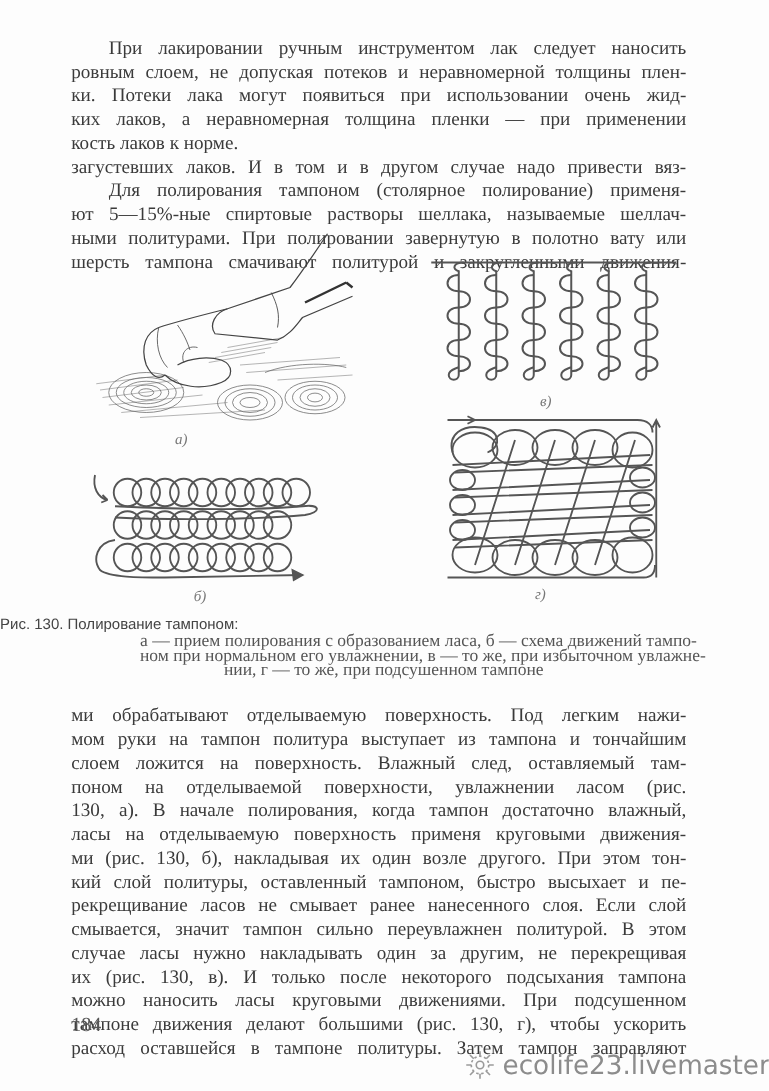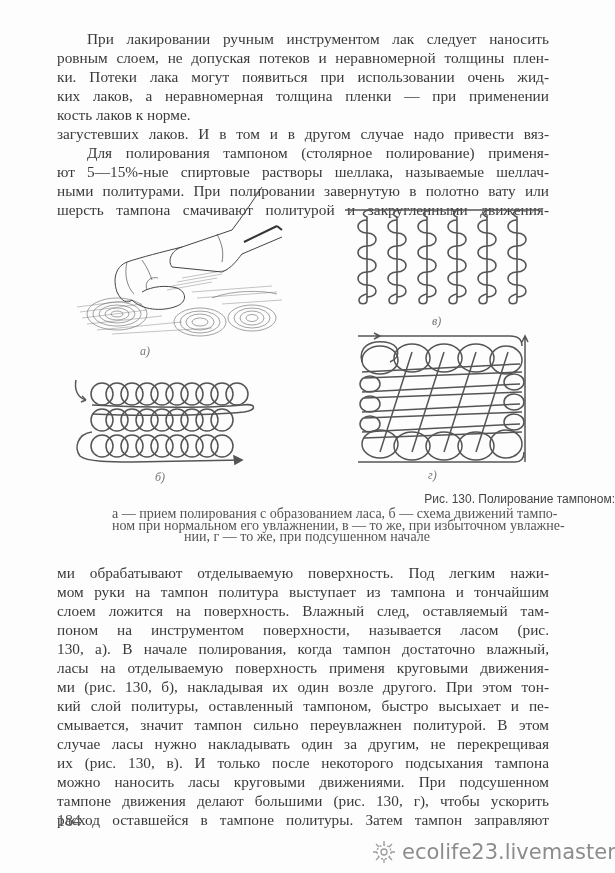--- a/index.html
+++ b/index.html
@@ -7,21 +7,21 @@
     width:615px; height:873px; background:#ffffff; position:relative; overflow:hidden;
     font-family:"Liberation Serif", "DejaVu Serif", serif; color:#3a3a3a;
   }
   .page { position:absolute; left:0; top:0; width:615px; height:873px; background:#fdfdfd; }
   .textcol { position:absolute; left:57px; width:492px; font-size:15.3px; line-height:19px; }
   .line { display:block; white-space:nowrap; text-align:justify; text-align-last:justify; height:19px; }
   .line.last { text-align-last:left; }
   .line.indent { padding-left:30px; }
   .fig { position:absolute; }
   .figlabel { position:absolute; font-style:italic; font-size:12px; color:#777; }
-  .caption-title { position:absolute; left:0; width:615px; top:492px; text-align:right; font-family:"Liberation Sans", sans-serif; font-size:12px; color:#444; }
+  .caption-title { position:absolute; left:0; width:615px; top:492px; text-align:left; font-family:"Liberation Sans", sans-serif; font-size:12px; color:#444; }
   .caption-body { position:absolute; left:112px; width:390px; top:508px; font-family:"Liberation Serif", serif; font-size:14px; line-height:11.5px; color:#555; }
   .caption-body .line { height:11.5px; }
   .caption-body .center { text-align:center; text-align-last:center; }
   .pagenum { position:absolute; left:57px; top:812px; font-size:16px; color:#555; }
   .watermark { position:absolute; left:372px; top:840px; font-family:"DejaVu Sans", sans-serif; font-size:21px; color:#8c8c8c; display:flex; align-items:center; gap:6px; }
   .wm-icon { width:24px; height:24px; }
 </style>
 </head>
 <body>
 
@@ -174,32 +174,33 @@
       <path d="M14 46 L172 40 M14 66 L172 60 M14 86 L172 80 M14 106 L172 100"></path>
       <path d="M30 120 L62 20 M62 120 L94 20 M94 120 L126 20 M126 120 L158 20"></path>
     </g>
   </svg>
   <span class="figlabel" style="left:428px; top:468px;">г)</span>
 
   <div class="caption-title">Рис. 130. Полирование тампоном:</div>
   <div class="caption-body">
     <span class="line">а — прием полирования с образованием ласа, б — схема движений тампо-</span>
     <span class="line">ном при нормальном его увлажнении, в — то же, при избыточном увлажне-</span>
-    <span class="line center">нии, г — то же, при подсушенном начале</span>
+    <span class="line center">нии, г — то же, при подсушенном тампоне</span>
   </div>
 
   <div class="textcol" style="top:563px;">
     <span class="line">ми обрабатывают отделываемую поверхность. Под легким нажи-</span>
     <span class="line">мом руки на тампон политура выступает из тампона и тончайшим</span>
     <span class="line">слоем ложится на поверхность. Влажный след, оставляемый там-</span>
-    <span class="line">поном на инструментом поверхности, называется ласом (рис.</span>
+    <span class="line">поном на отделываемой поверхности, увлажнении ласом (рис.</span>
     <span class="line">130, а). В начале полирования, когда тампон достаточно влажный,</span>
     <span class="line">ласы на отделываемую поверхность применя круговыми движения-</span>
     <span class="line">ми (рис. 130, б), накладывая их один возле другого. При этом тон-</span>
     <span class="line">кий слой политуры, оставленный тампоном, быстро высыхает и пе-</span>
+    <span class="line">рекрещивание ласов не смывает ранее нанесенного слоя. Если слой</span>
     <span class="line">смывается, значит тампон сильно переувлажнен политурой. В этом</span>
     <span class="line">случае ласы нужно накладывать один за другим, не перекрещивая</span>
     <span class="line">их (рис. 130, в). И только после некоторого подсыхания тампона</span>
     <span class="line">можно наносить ласы круговыми движениями. При подсушенном</span>
     <span class="line">тампоне движения делают большими (рис. 130, г), чтобы ускорить</span>
     <span class="line">расход оставшейся в тампоне политуры. Затем тампон заправляют</span>
   </div>
 
   <div class="pagenum">184</div>
 

